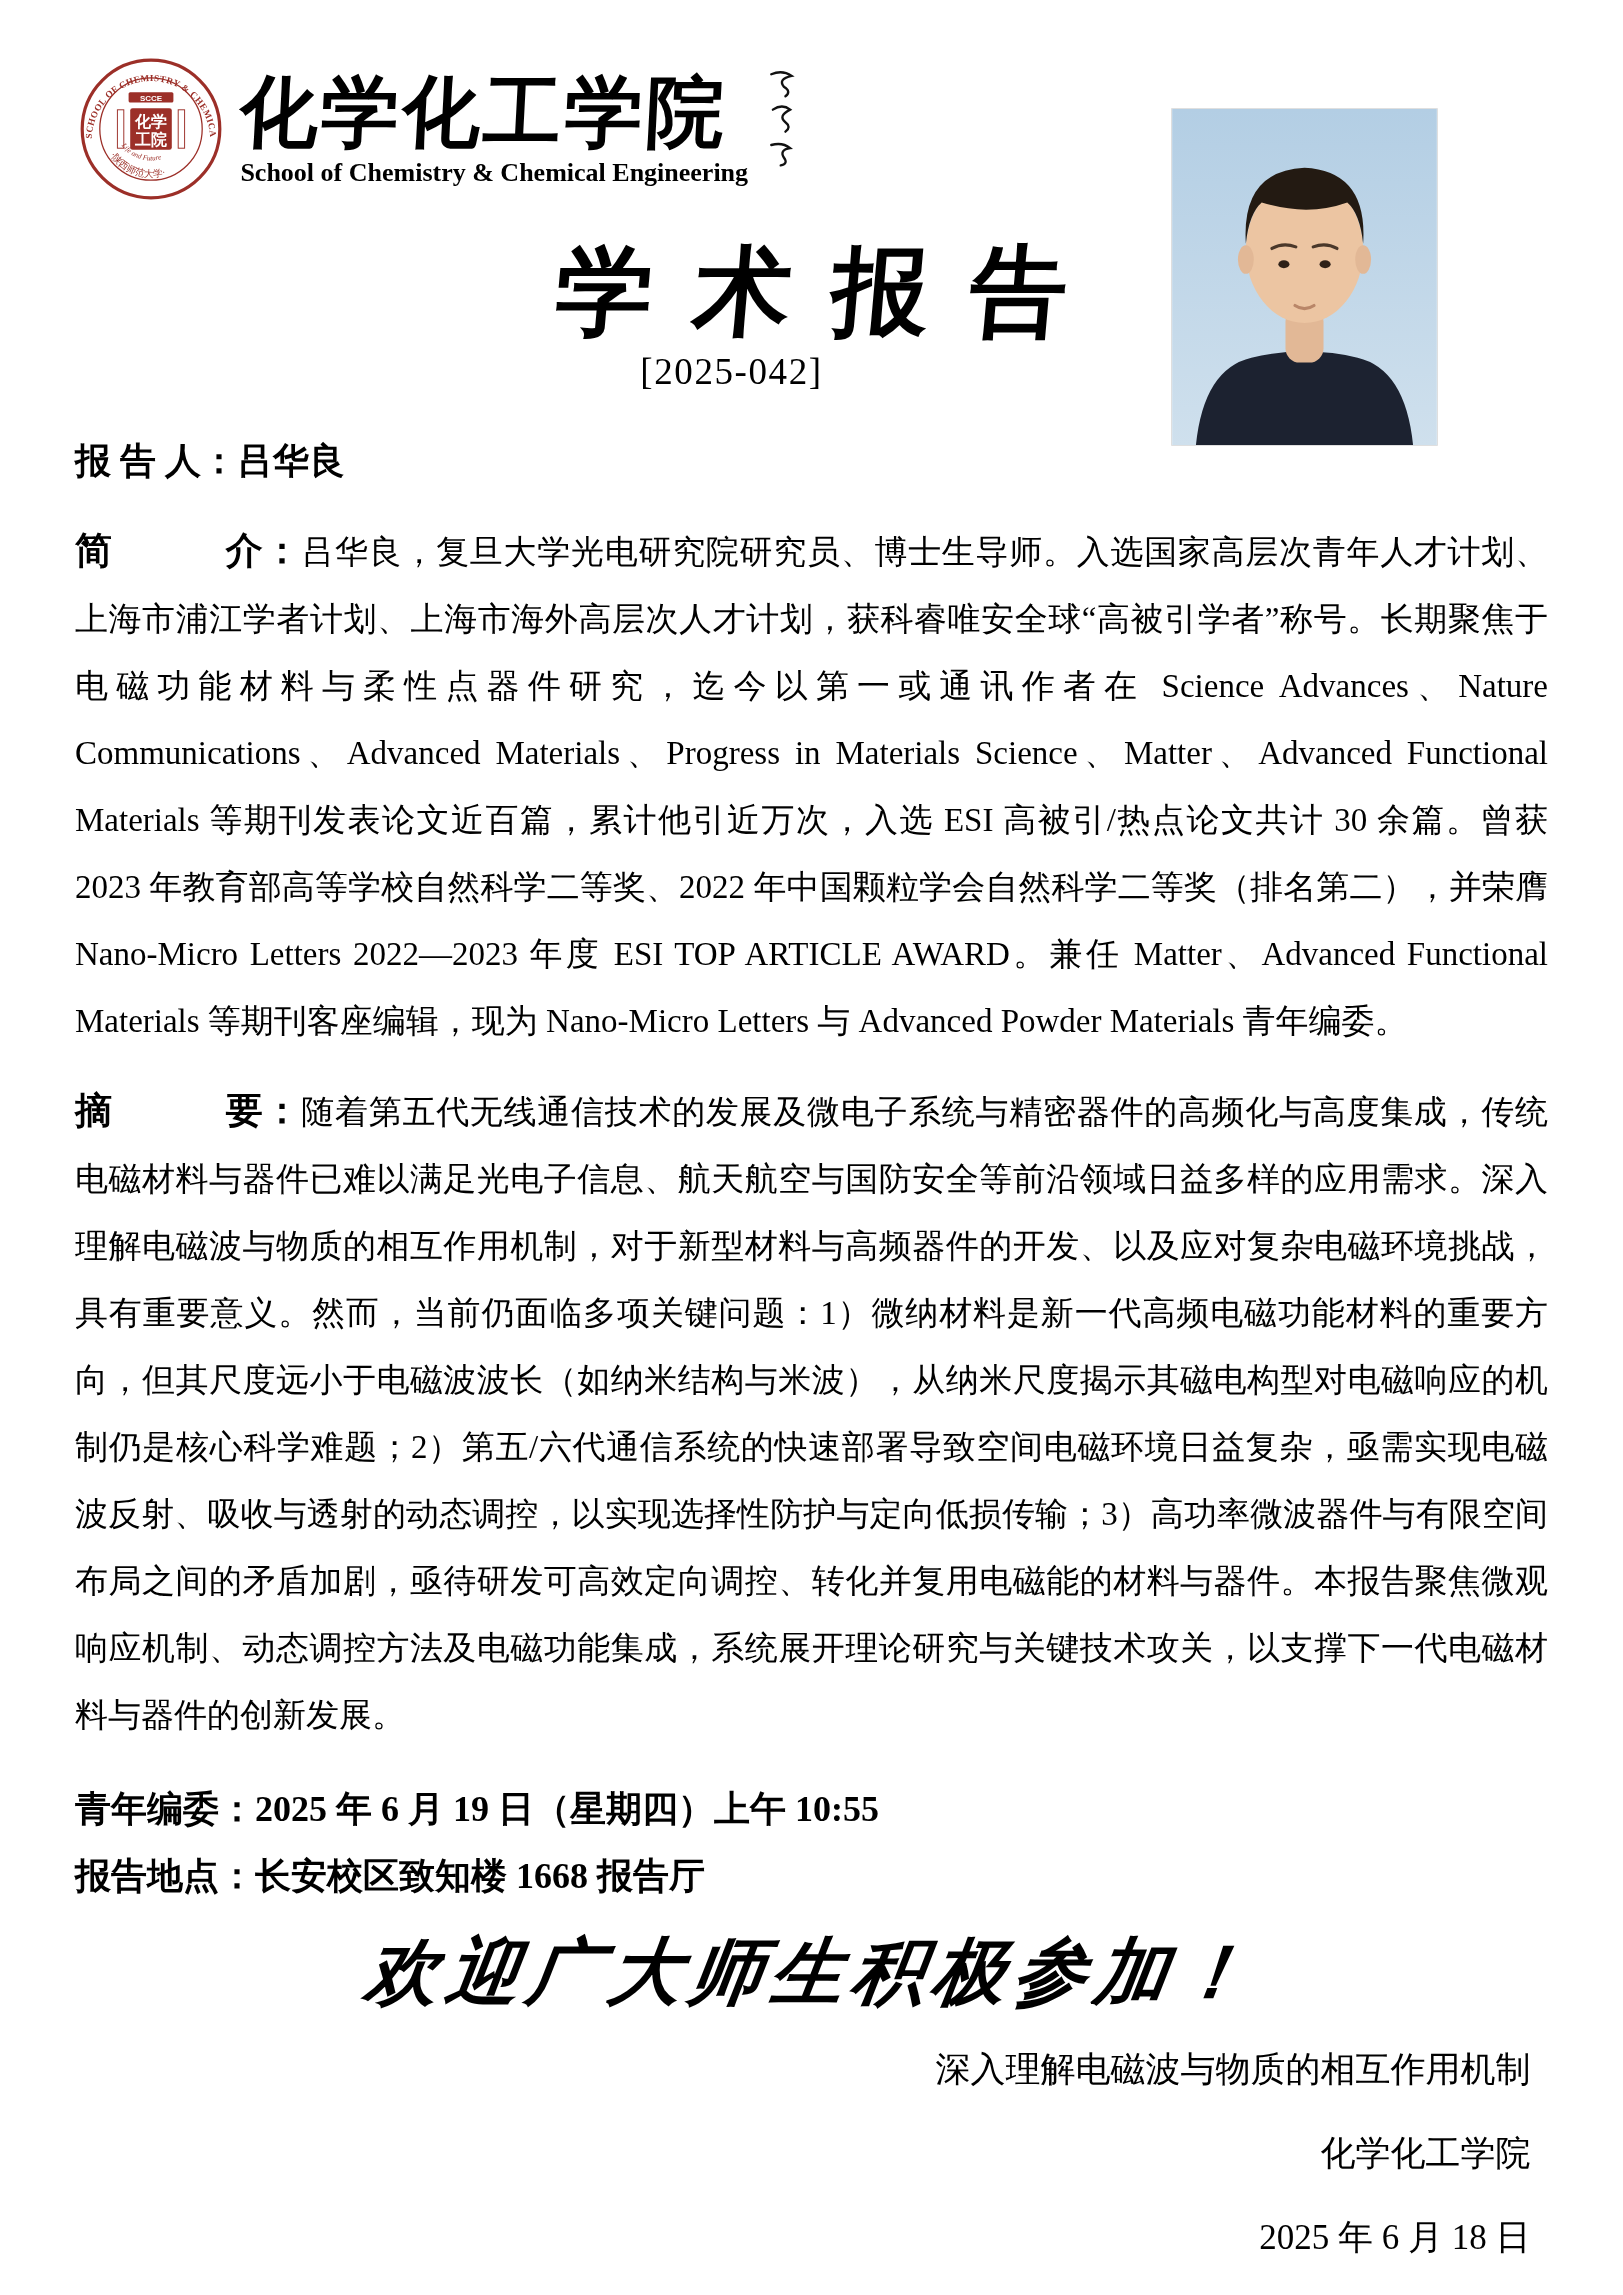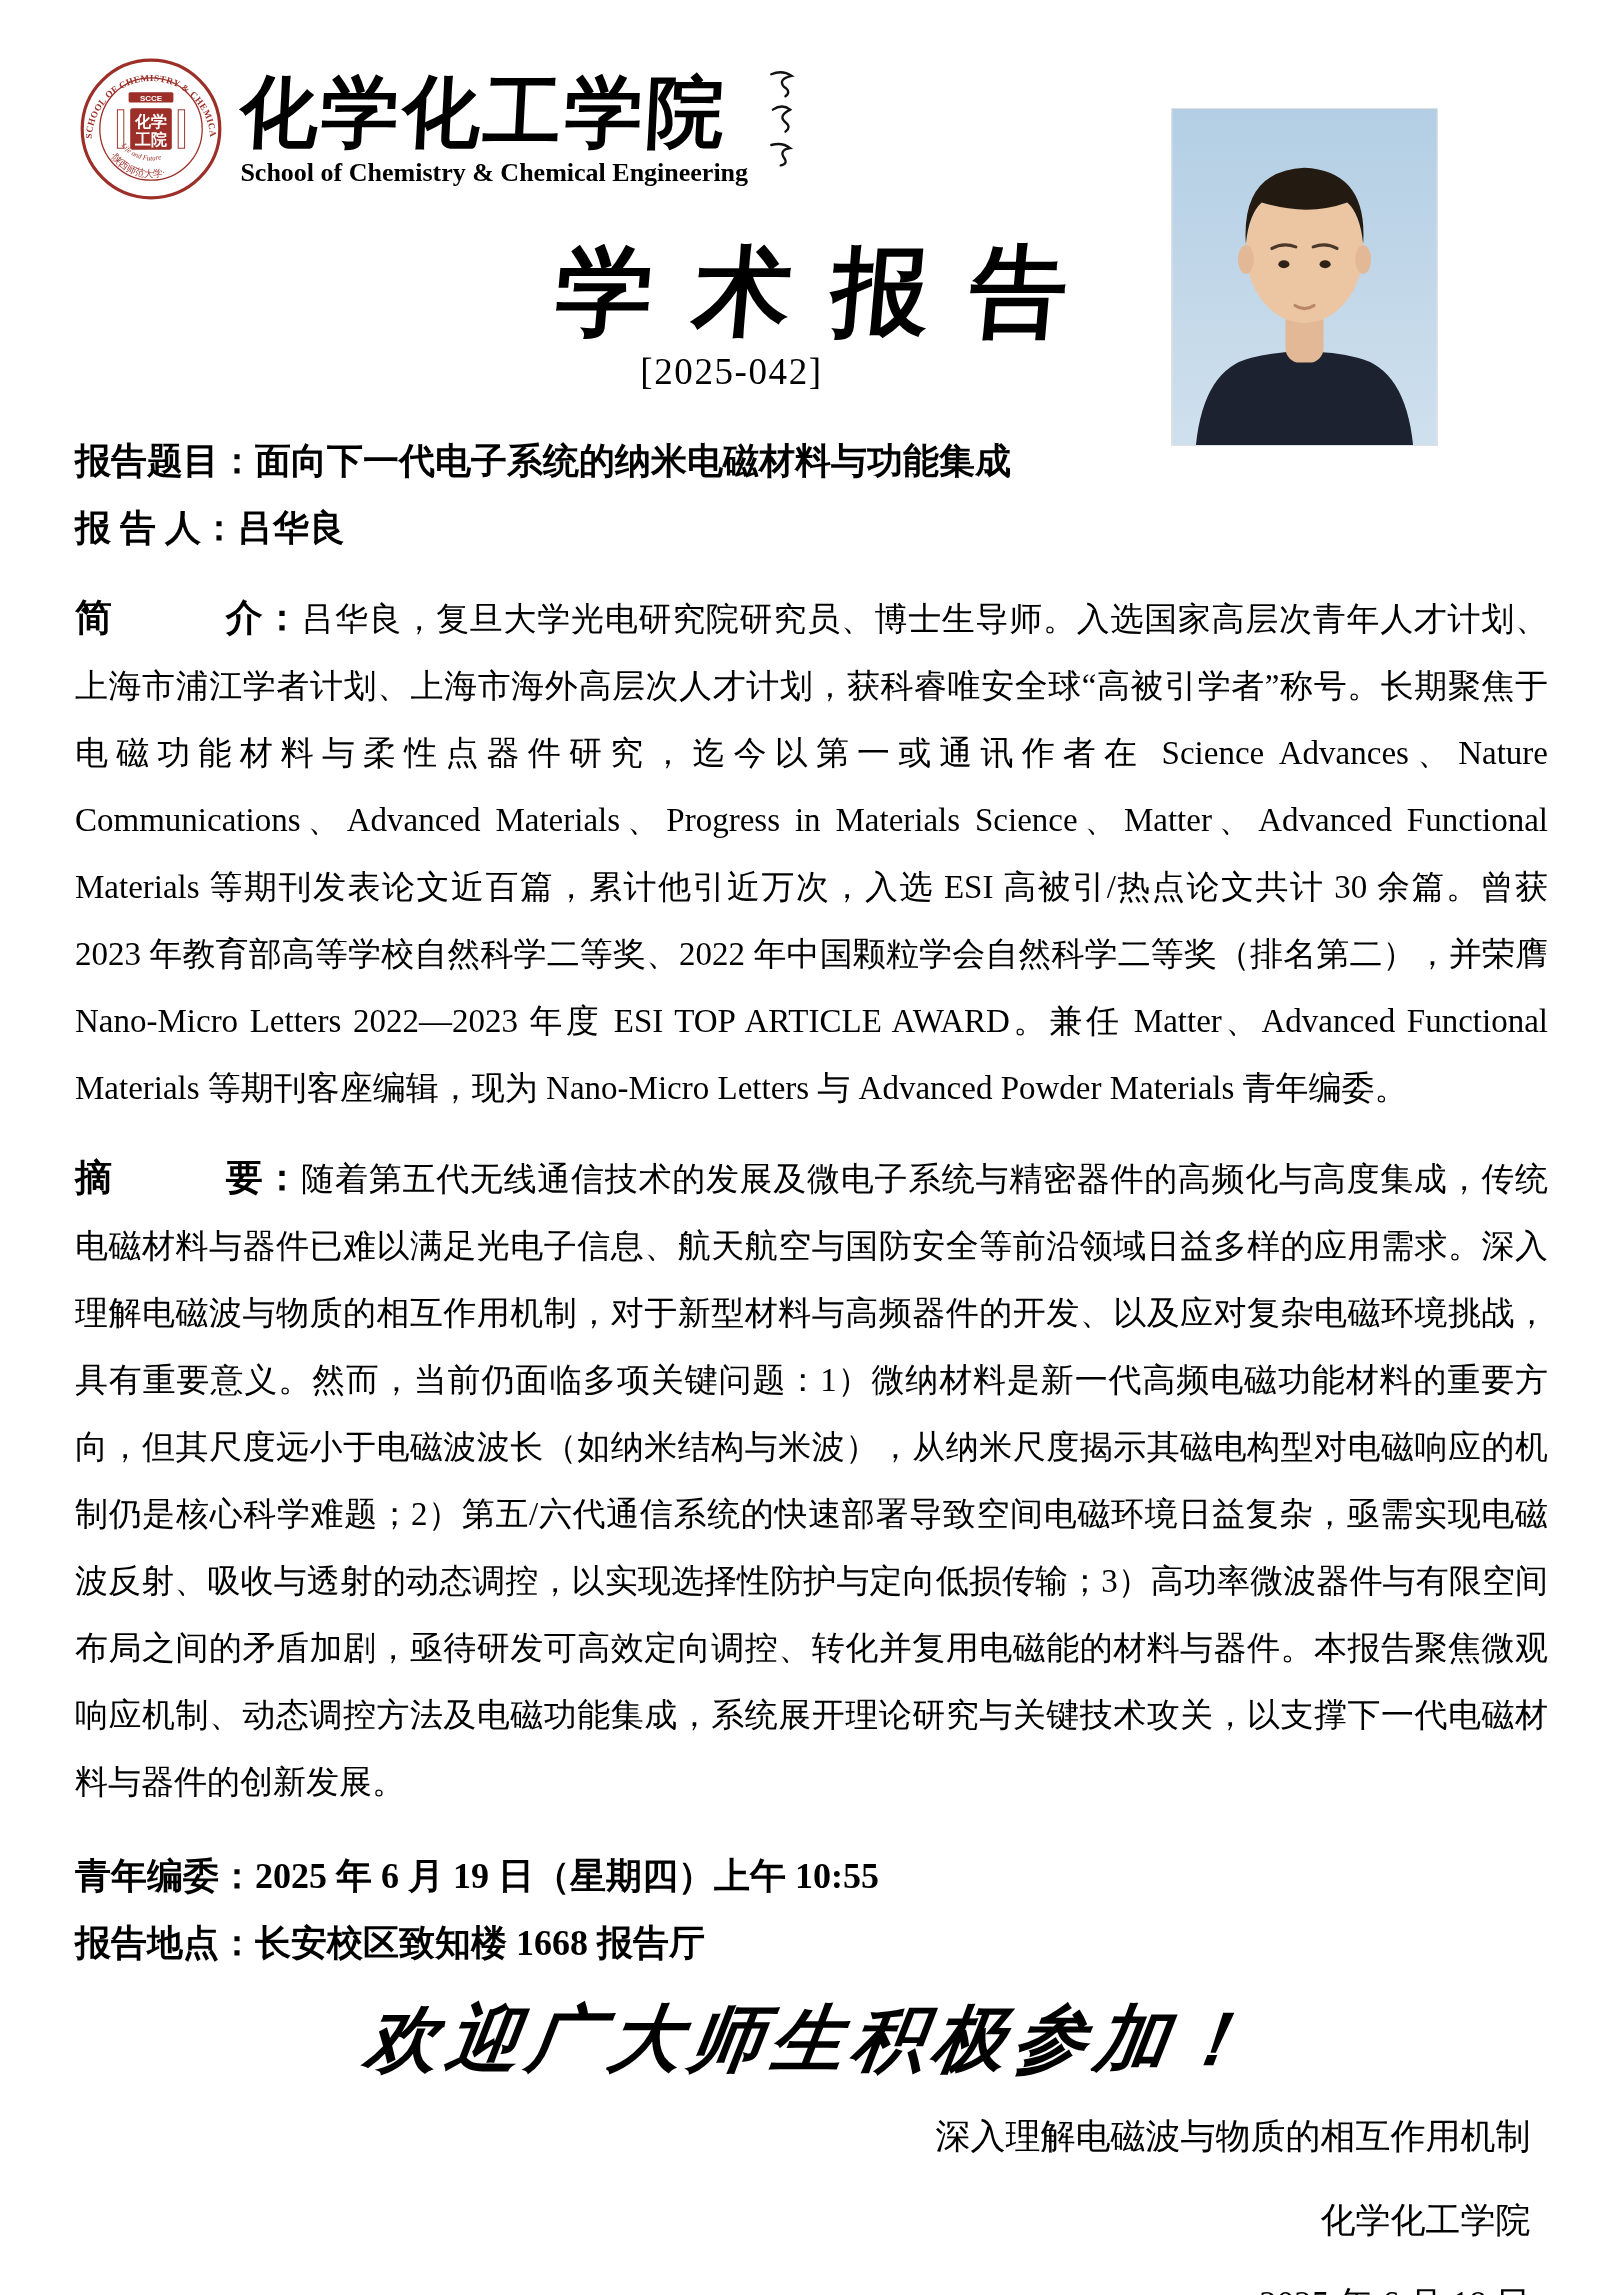--- a/index.html
+++ b/index.html
@@ -139,21 +139,20 @@
       <ellipse cx="193" cy="196" rx="7" ry="5" fill="#2e2118"></ellipse>
       <path d="M155 248 q12 8 24 0" stroke="#b98668" stroke-width="4" fill="none" stroke-linecap="round"></path>
     </svg>
   </div>
 
   <div class="main-title">学术报告</div>
   <div class="issue-number">[2025-042]</div>
 
   <div class="content">
 
-    <div class="head-line"><span>报告题目：</span><span>面向下一代电子系统的纳米电磁材料与功能集成</span></div>
 
     <div class="head-line"><span>报 告 人：</span><span>吕华良</span></div>
 
     <p class="para"><span class="plabel">简　　　介：</span><span>吕华良，复旦大学光电研究院研究员、博士生导师。入选国家高层次青年人才计划、上海市浦江学者计划、上海市海外高层次人才计划，获科睿唯安全球“高被引学者”称号。长期聚焦于电磁功能材料与柔性点器件研究，迄今以第一或通讯作者在 Science Advances、Nature Communications、Advanced Materials、Progress in Materials Science、Matter、Advanced Functional Materials 等期刊发表论文近百篇，累计他引近万次，入选 ESI 高被引/热点论文共计 30 余篇。曾获 2023 年教育部高等学校自然科学二等奖、2022 年中国颗粒学会自然科学二等奖（排名第二），并荣膺 Nano-Micro Letters 2022—2023 年度 ESI TOP ARTICLE AWARD。兼任 Matter、Advanced Functional Materials 等期刊客座编辑，现为 Nano-Micro Letters 与 Advanced Powder Materials 青年编委。</span></p>
 
     <p class="para"><span class="plabel">摘　　　要：</span><span>随着第五代无线通信技术的发展及微电子系统与精密器件的高频化与高度集成，传统电磁材料与器件已难以满足光电子信息、航天航空与国防安全等前沿领域日益多样的应用需求。深入理解电磁波与物质的相互作用机制，对于新型材料与高频器件的开发、以及应对复杂电磁环境挑战，具有重要意义。然而，当前仍面临多项关键问题：1）微纳材料是新一代高频电磁功能材料的重要方向，但其尺度远小于电磁波波长（如纳米结构与米波），从纳米尺度揭示其磁电构型对电磁响应的机制仍是核心科学难题；2）第五/六代通信系统的快速部署导致空间电磁环境日益复杂，亟需实现电磁波反射、吸收与透射的动态调控，以实现选择性防护与定向低损传输；3）高功率微波器件与有限空间布局之间的矛盾加剧，亟待研发可高效定向调控、转化并复用电磁能的材料与器件。本报告聚焦微观响应机制、动态调控方法及电磁功能集成，系统展开理论研究与关键技术攻关，以支撑下一代电磁材料与器件的创新发展。</span></p>
 
     <div class="head-line when-where"><span>青年编委：</span><span>2025 年 6 月 19 日（星期四）上午 10:55</span></div>
 
     <div class="head-line"><span>报告地点：</span><span>长安校区致知楼 1668 报告厅</span></div>

